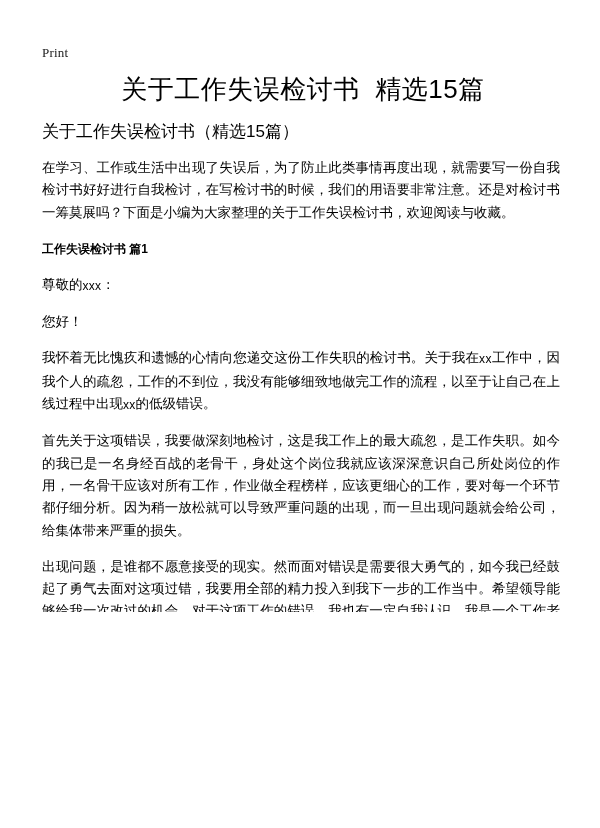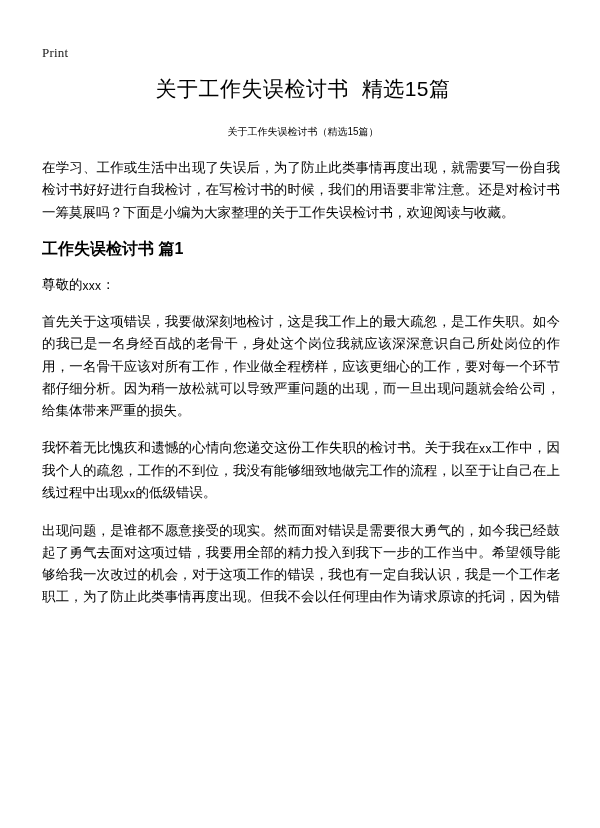--- a/index.html
+++ b/index.html
@@ -33,47 +33,46 @@
     letter-spacing: 0.2px;
   }
   .content {
     position: absolute;
     left: 42px;
     top: 74px;
     width: 522px;
   }
   .doc-title {
     font-family: "Liberation Sans", "DejaVu Sans", sans-serif;
-    font-size: 21px;
+    font-size: 26px;
     font-weight: 400;
     line-height: 30px;
     text-align: center;
     color: #000000;
     margin: 0 0 17px 0;
     letter-spacing: 0.5px;
     white-space: pre;
   }
   .subtitle {
-    font-size: 10px;
+    font-size: 17px;
     line-height: 22px;
     margin: 0 0 14px 0;
     color: #000000;
-    text-align: center;
   }
   p.para {
     font-size: 13.5px;
     line-height: 22.3px;
     margin: 0 4px 14px 0;
     color: #000000;
     text-align: justify;
     text-justify: inter-ideograph;
     word-break: break-all;
   }
   h2.section-head {
-    font-size: 16px;
+    font-size: 12px;
     font-weight: 700;
     line-height: 22px;
     margin: 0 0 14px 0;
     color: #000000;
   }
   .ph {
     font-size: 12px;
     vertical-align: -1px;
     letter-spacing: 0.3px;
   }
@@ -90,24 +89,25 @@
     <h1 class="doc-title">关于工作失误检讨书  精选15篇</h1>
 
     <div class="subtitle">关于工作失误检讨书（精选15篇）</div>
 
     <p class="para">在学习、工作或生活中出现了失误后，为了防止此类事情再度出现，就需要写一份自我检讨书好好进行自我检讨，在写检讨书的时候，我们的用语要非常注意。还是对检讨书一筹莫展吗？下面是小编为大家整理的关于工作失误检讨书，欢迎阅读与收藏。</p>
 
     <h2 class="section-head">工作失误检讨书 篇1</h2>
 
     <p class="para">尊敬的<span class="ph">xxx</span>：</p>
 
+    <p class="para">您好！</p>
+
+    <p class="para">我怀着无比愧疚和遗憾的心情向您递交这份工作失职的检讨书。关于我在<span class="ph">xx</span>工作中，因我个人的疏忽，工作的不到位，我没有能够细致地做完工作的流程，以至于让自己在上线过程中出现<span class="ph">xx</span>的低级错误。</p>
 
     <p class="para">首先关于这项错误，我要做深刻地检讨，这是我工作上的最大疏忽，是工作失职。如今的我已是一名身经百战的老骨干，身处这个岗位我就应该深深意识自己所处岗位的作用，一名骨干应该对所有工作，作业做全程榜样，应该更细心的工作，要对每一个环节都仔细分析。因为稍一放松就可以导致严重问题的出现，而一旦出现问题就会给公司，给集体带来严重的损失。</p>
-
-    <p class="para">我怀着无比愧疚和遗憾的心情向您递交这份工作失职的检讨书。关于我在<span class="ph">xx</span>工作中，因我个人的疏忽，工作的不到位，我没有能够细致地做完工作的流程，以至于让自己在上线过程中出现<span class="ph">xx</span>的低级错误。</p>
 
     <p class="para">出现问题，是谁都不愿意接受的现实。然而面对错误是需要很大勇气的，如今我已经鼓起了勇气去面对这项过错，我要用全部的精力投入到我下一步的工作当中。希望领导能够给我一次改过的机会，对于这项工作的错误，我也有一定自我认识，我是一个工作老职工，为了防止此类事情再度出现。但我不会以任何理由作为请求原谅的托词，因为错误终归是错误，我应该勇于面对错误。</p>
 
 
 
     <p class="para">1、针对我的工作责任感，工作失职，今后我要全身心投入工作，对于自己所作工作做精心了解，对于每一个环节的'工作按流程做好每一步。</p>
 
   </div>
 </div>
 

